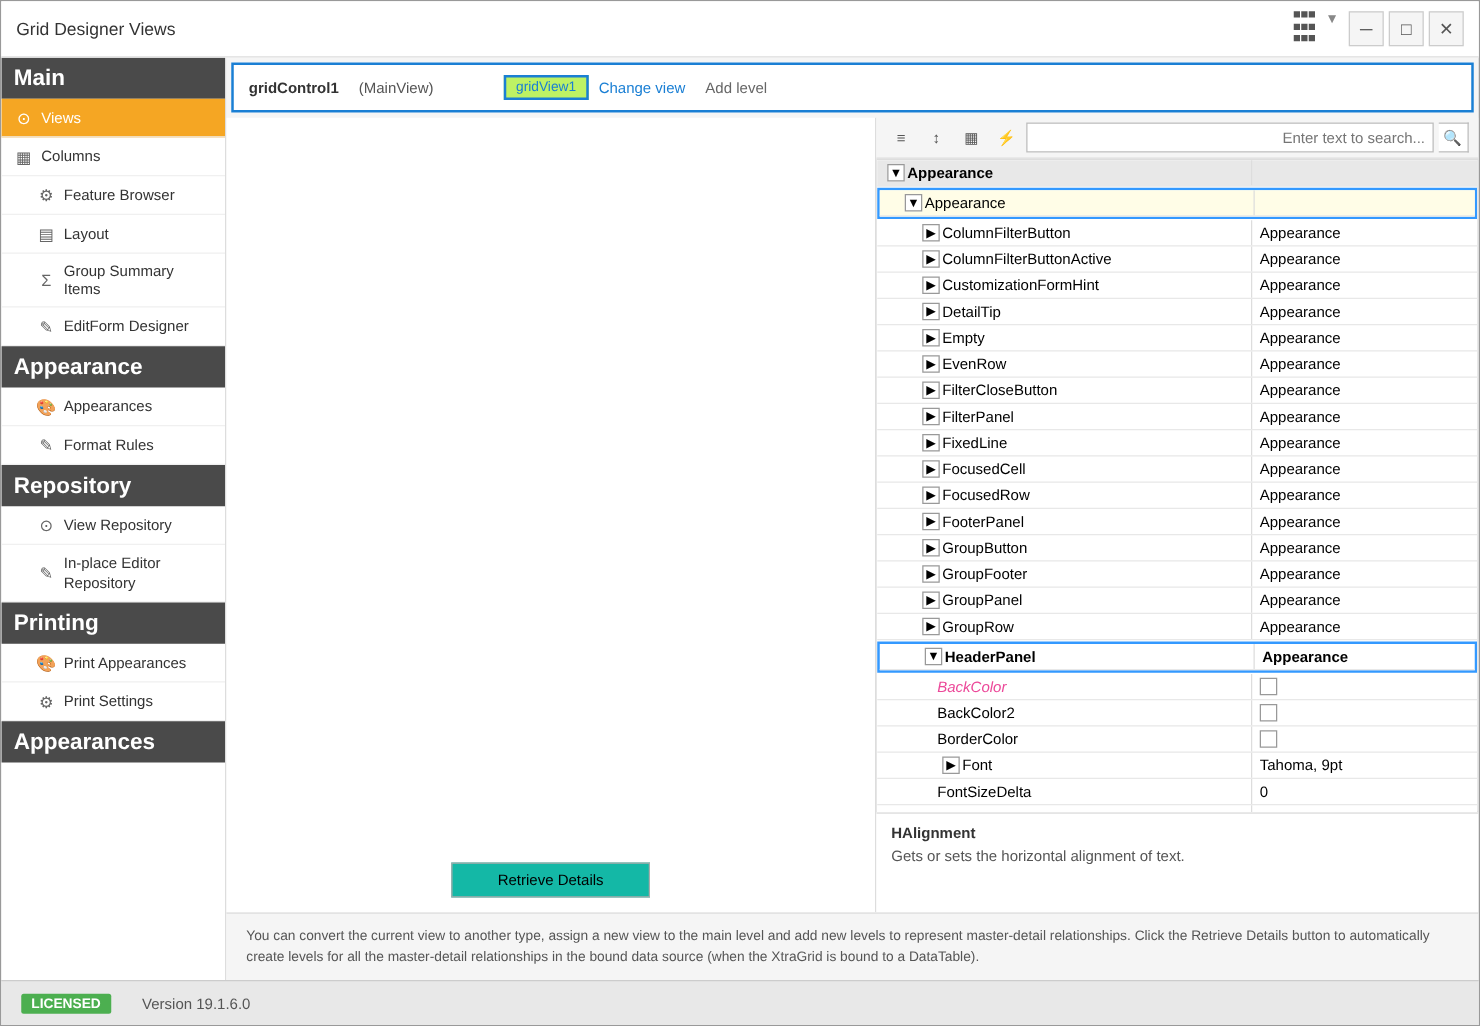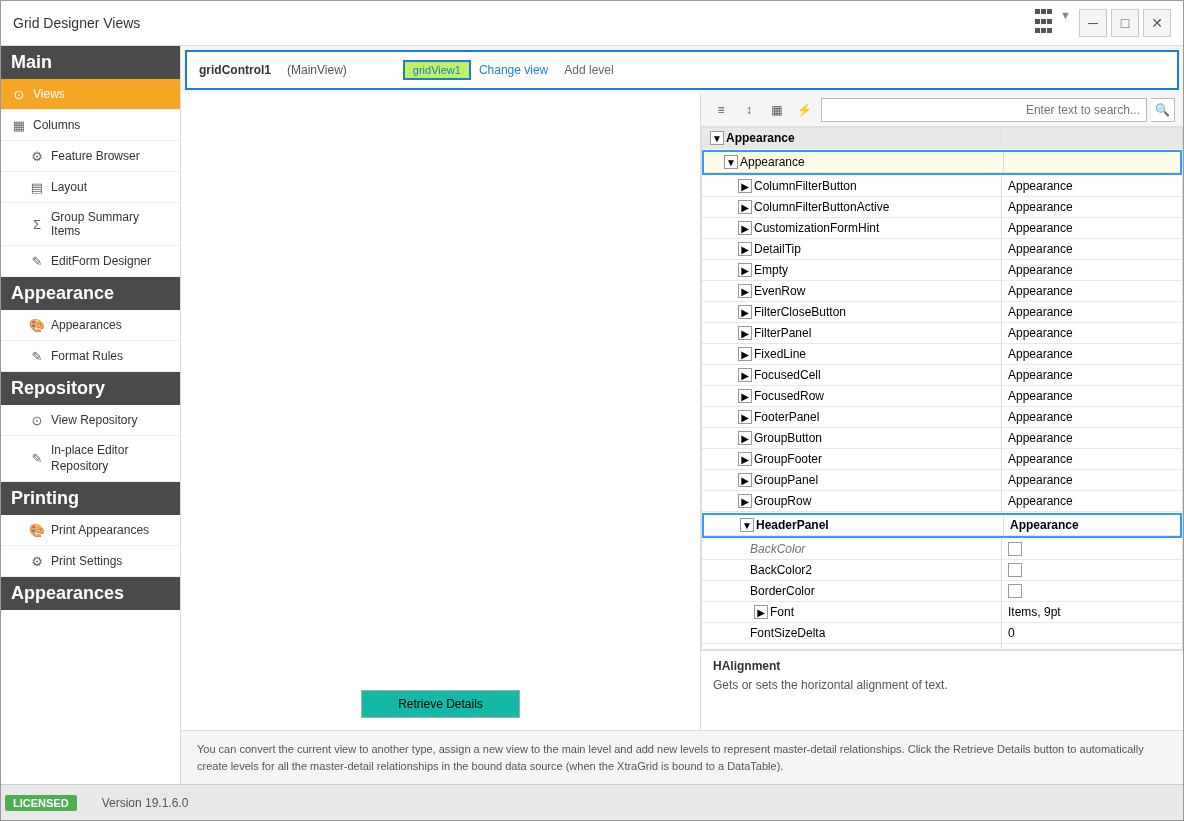--- a/index.html
+++ b/index.html
@@ -55,21 +55,21 @@
     
     .desc-panel { border-top: 1px solid #ddd; background: #fff; padding: 8px 12px; min-height: 80px; }
     .desc-title { font-weight: bold; color: #333; margin-bottom: 4px; }
     .desc-text { color: #555; line-height: 1.4; }
     
     
     .bottom-panel { border-top: 1px solid #ddd; background: #f5f5f5; padding: 10px 16px; }
     .bottom-text { color: #555; line-height: 1.5; font-size: 11px; }
     
     
-    .footer { background: #e8e8e8; border-top: 1px solid #ccc; padding: 6px 4px; display: flex; align-items: center; min-height: 36px; }
+    .footer { background: #e8e8e8; border-top: 1px solid #ccc; padding: 6px 16px; display: flex; align-items: center; min-height: 36px; }
     .licensed-badge { background: #4CAF50; color: #fff; padding: 2px 8px; font-size: 11px; font-weight: bold; border-radius: 2px; }
     .version-text { color: #555; margin-left: 17px; }
     .footer-url { color: #888; font-size: 11px; }
     .close-btn { padding: 4px 16px; background: #f5f5f5; border: 1px solid #aaa; cursor: pointer; }
     
     
     .center-split { display: flex; flex: 1; overflow: hidden; }
     .left-tree { width: 520px; border-right: 1px solid #ddd; display: flex; flex-direction: column; background: #fff; overflow: hidden; }
     .prop-panel { flex: 1; display: flex; flex-direction: column; overflow: hidden; }
     
@@ -338,21 +338,21 @@
                 <div class="prop-name indent-2">
                   <span class="expand-btn">▼</span>
                   <span>HeaderPanel</span>
                 </div>
                 <div class="prop-value" style="font-weight:bold;">Appearance</div>
               </div>
             </div>
 
             <div class="prop-row">
               <div class="prop-name indent-3">
-                <span style="color:#737373;font-style:italic;">BackColor</span>
+                <span style="color:#ec4899;font-style:italic;">BackColor</span>
               </div>
               <div class="prop-value">
                 <div class="color-swatch"></div>
               </div>
             </div>
             <div class="prop-row">
               <div class="prop-name indent-3">
                 <span>BackColor2</span>
               </div>
               <div class="prop-value">
@@ -365,21 +365,21 @@
               </div>
               <div class="prop-value">
                 <div class="color-swatch"></div>
               </div>
             </div>
             <div class="prop-row">
               <div class="prop-name indent-3">
                 <span class="expand-btn">▶</span>
                 <span>Font</span>
               </div>
-              <div class="prop-value">Items, 9pt</div>
+              <div class="prop-value">Tahoma, 9pt</div>
             </div>
             <div class="prop-row">
               <div class="prop-name indent-3">
                 <span>FontSizeDelta</span>
               </div>
               <div class="prop-value">0</div>
             </div>
             <div class="prop-row">
               <div class="prop-name indent-3">
                 <span>FontStyleDelta</span>

